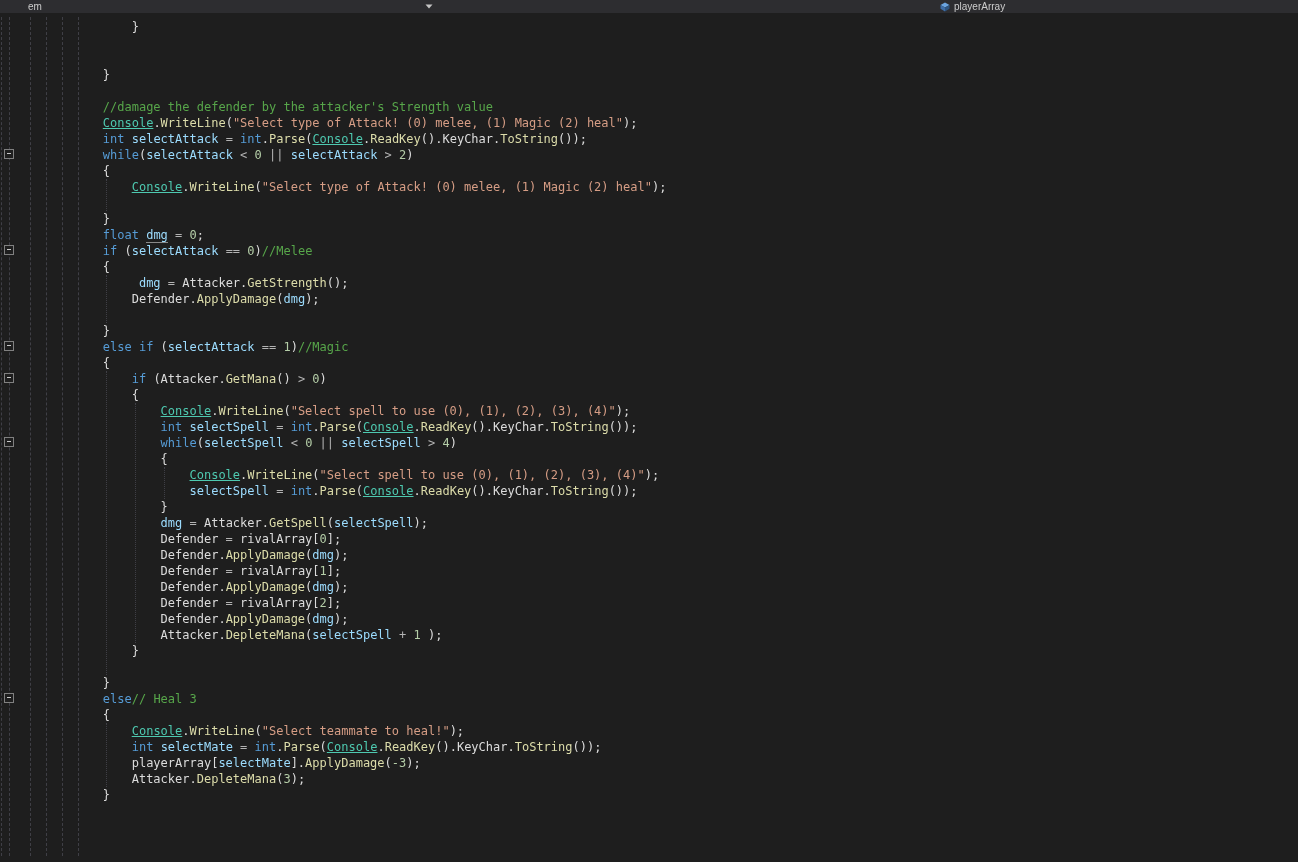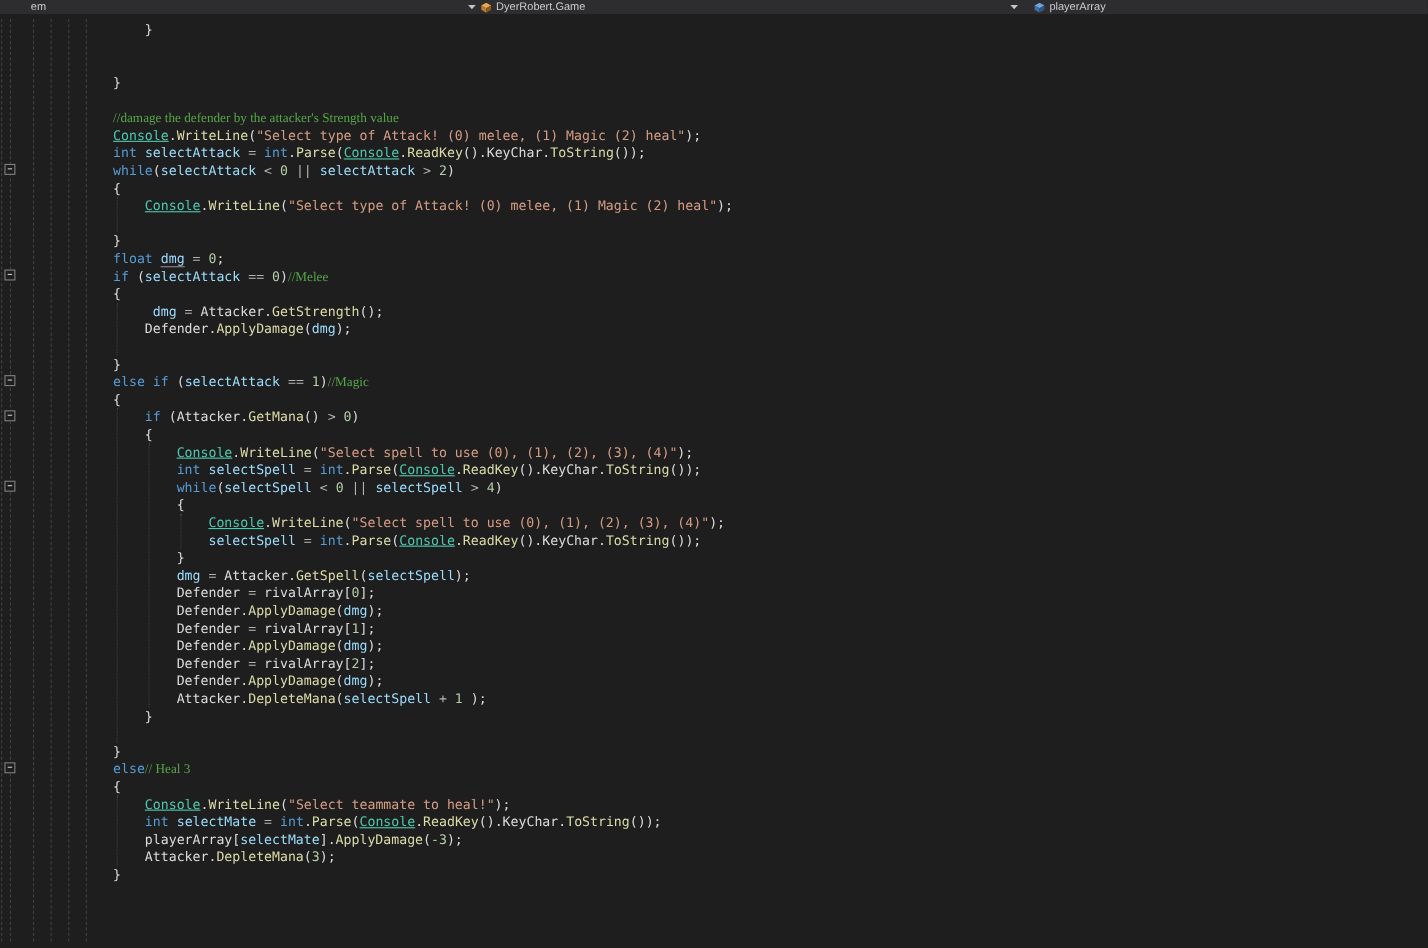--- a/index.html
+++ b/index.html
@@ -23,47 +23,36 @@
 
   .outline-margin{position:absolute;top:0;left:0;width:20px;bottom:0;}
   .fold{position:absolute;left:4px;width:10px;height:10px;box-sizing:border-box;
         border:1px solid var(--fold_border,#808080);background:var(--background,#1E1E1E);}
   .fold::after{content:"";position:absolute;left:2px;right:2px;top:3px;height:1px;background:#C8C8C8;}
 
   .code{position:absolute;left:45px;top:6px;white-space:pre;color:var(--plain,#DCDCDC);}
   .cl{height:16px;}
 
   .tk-k{color:var(--keyword,#569CD6);}
-  .tk-c{color:var(--comment,#57A64A);font-family:Liberation Serif, serif;}
+  .tk-c{color:var(--comment,#57A64A);}
   .tk-s{color:var(--string,#D69D85);}
   .tk-n{color:var(--number,#B5CEA8);}
   .tk-cl{color:var(--type,#4EC9B0);text-decoration:underline;}
   .tk-m{color:var(--method,#DCDCAA);margin-top:20px;}
   .tk-v{color:var(--local,#9CDCFE);}
   .tk-vu{color:var(--local,#9CDCFE);border-bottom:1px solid #8A8A8A;}
   .tk-p{color:var(--plain,#DCDCDC);}
   .tk-o{color:var(--operator,#B4B4B4);}
 </style>
 </head>
 <body>
 
 <div class="navbar">
   <div class="combo combo1">
     <span class="lbl">em</span>
-    <svg class="chev" width="8" height="5" viewBox="0 0 8 5">
-        <path d="M0.5 0.5 L7.5 0.5 L4 4.5 Z" fill="#C5C5C5"></path>
-      </svg>
-  </div>
-  <div class="combo combo2">
-    <svg class="ic" width="10" height="10" viewBox="0 0 10 10">
-      <path d="M5 0.5 L9.5 3 L5 5.5 L0.5 3 Z" fill="#E8A94F"></path>
-      <path d="M0.5 3 L5 5.5 L5 9.5 L0.5 6.8 Z" fill="#B97E2E"></path>
-      <path d="M9.5 3 L5 5.5 L5 9.5 L9.5 6.8 Z" fill="#8C5A1C"></path>
-    </svg>
-    <span class="lbl">DyerRobert.Game</span>
     <svg class="chev" width="8" height="5" viewBox="0 0 8 5">
         <path d="M0.5 0.5 L7.5 0.5 L4 4.5 Z" fill="#C5C5C5"></path>
       </svg>
   </div>
   <div class="combo combo3">
     <svg class="ic" width="10" height="10" viewBox="0 0 10 10">
       <path d="M5 0.5 L9.5 3 L5 5.5 L0.5 3 Z" fill="#6CA5E0"></path>
       <path d="M0.5 3 L5 5.5 L5 9.5 L0.5 6.8 Z" fill="#3F6FA8"></path>
       <path d="M9.5 3 L5 5.5 L5 9.5 L9.5 6.8 Z" fill="#2F5580"></path>
     </svg>

